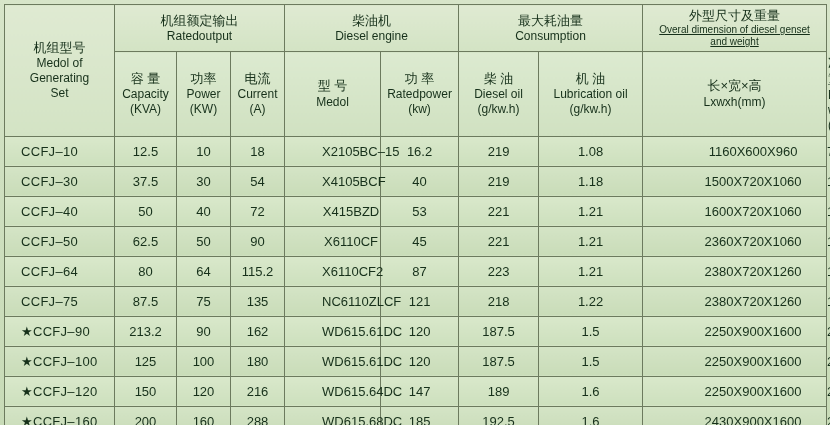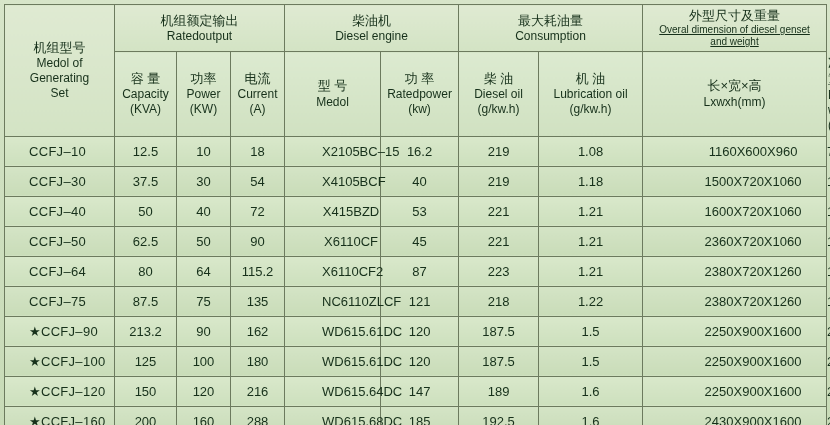--- a/index.html
+++ b/index.html
@@ -48,21 +48,21 @@
   tbody td{
     height:29px;
     font-size:13px;
     background:linear-gradient(180deg,#d9e8cb 0%,#cde0bd 100%);
   }
   tbody tr:nth-child(even) td{
     background:linear-gradient(180deg,#d4e4c6 0%,#c9dcb8 100%);
   }
   td.model{
     text-align:left;
-    padding-left:24px;
+    padding-left:16px;
     font-size:13px;
     letter-spacing:0.3px;
   }
   .nowrap{white-space:nowrap;padding-left:37px;}
   .hdr-cell-inner{display:block;}
   .ovr{font-size:10px;line-height:1.2;text-decoration:underline;}
 </style>
 </head>
 <body>
 

